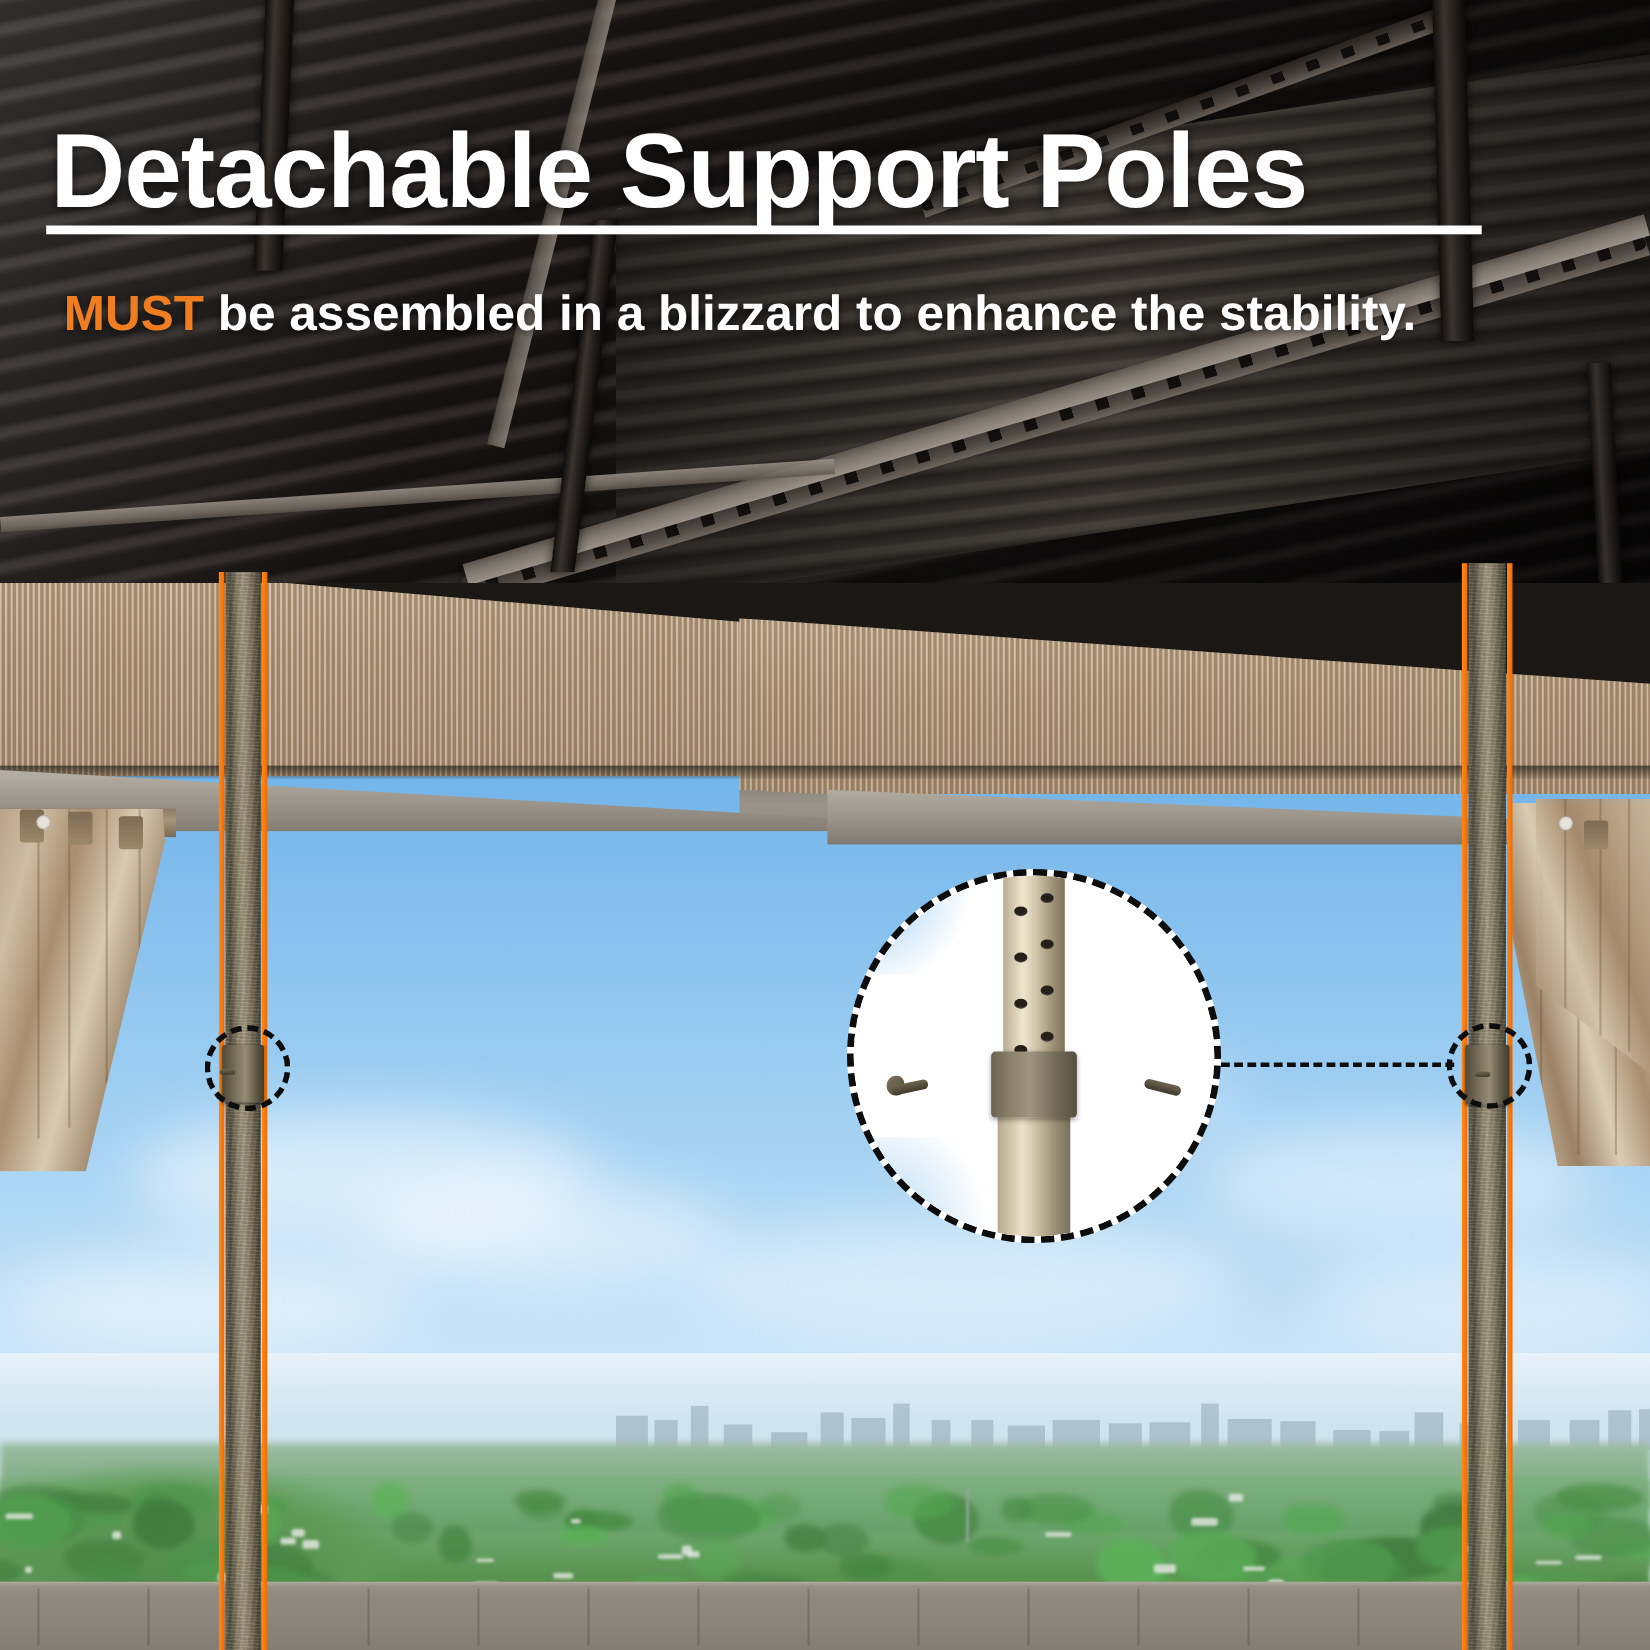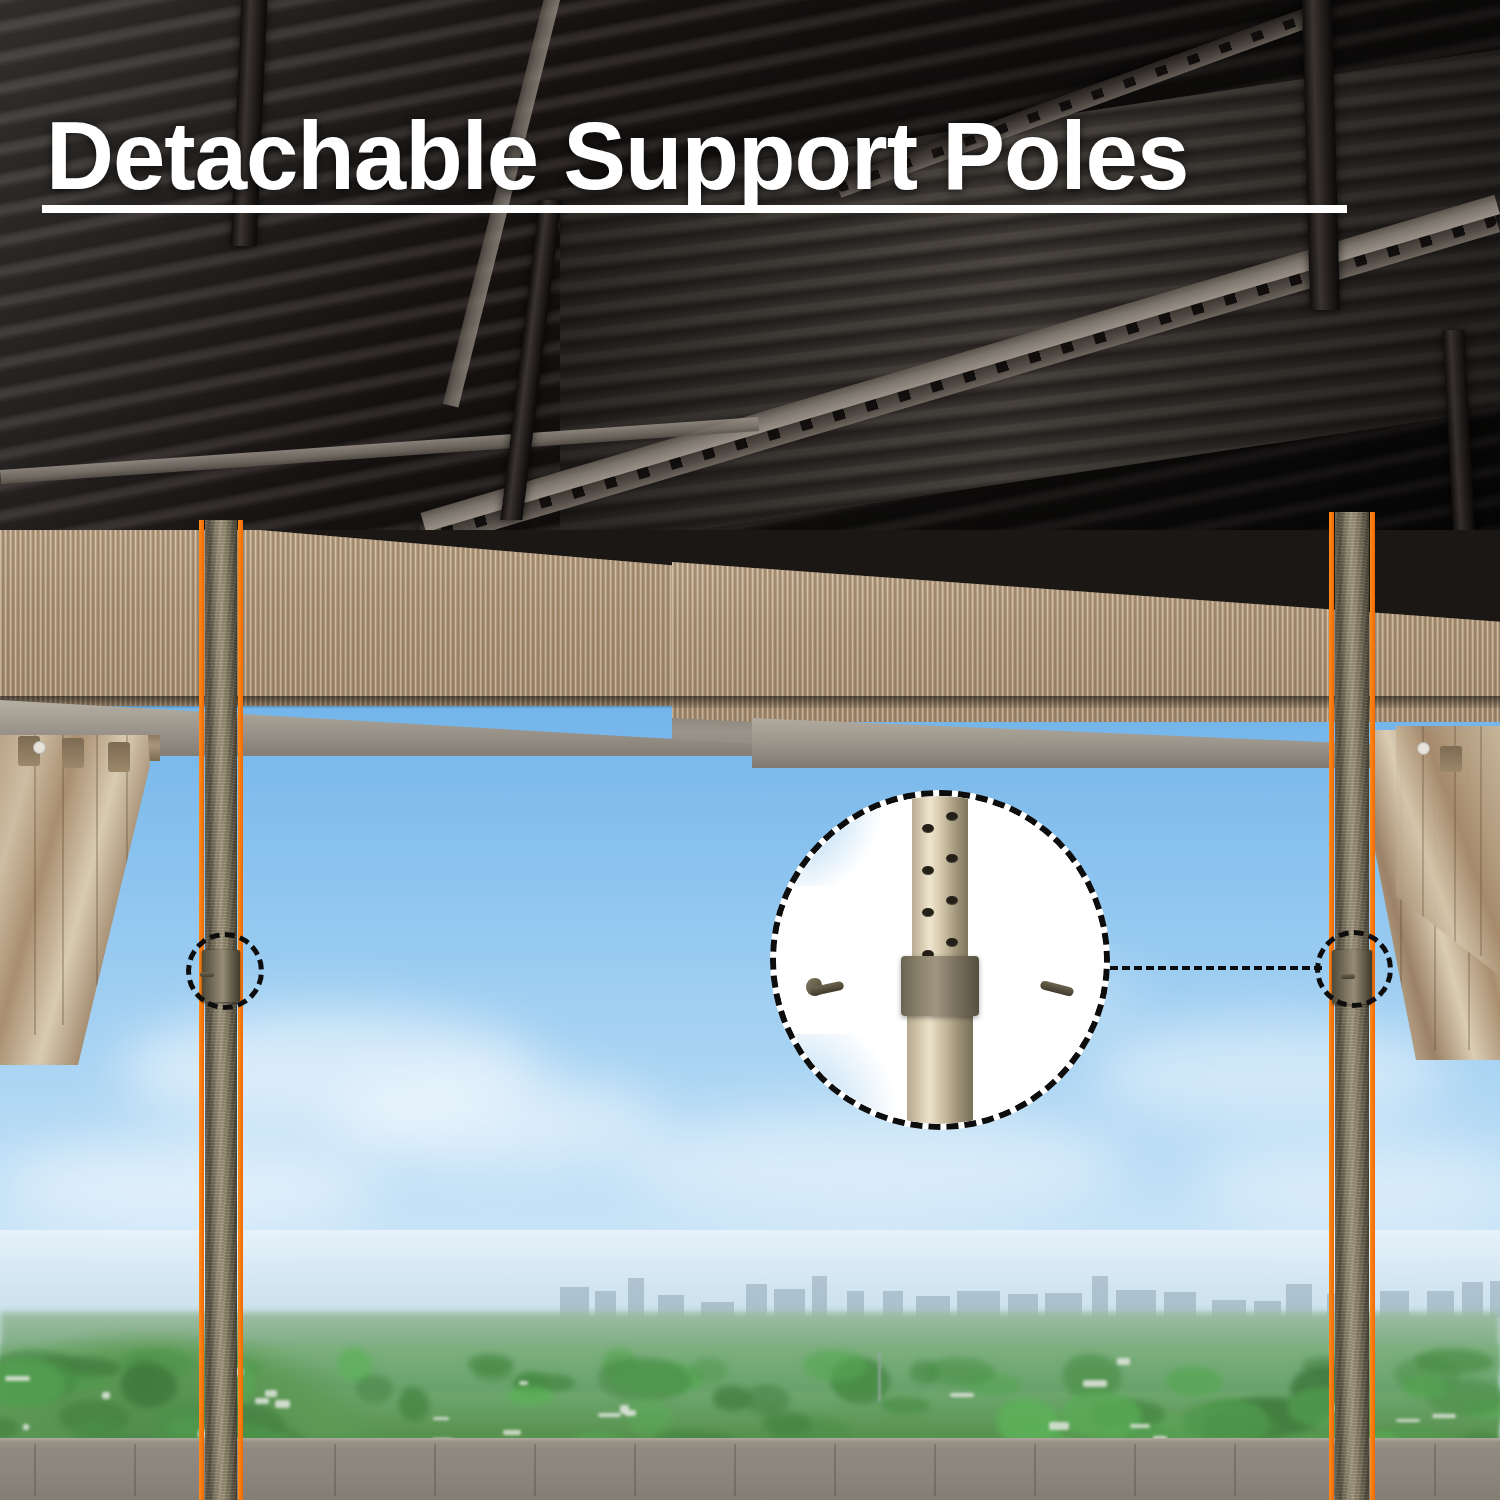--- a/index.html
+++ b/index.html
@@ -611,14 +611,17 @@
 
       <div class="mag-collar"></div>
       <div class="mag-pin-head"></div>
       <div class="mag-pin left"></div>
       <div class="mag-pin right"></div>
     </div>
   </div>
 
   <div class="title">Detachable Support Poles</div>
   <div class="title-rule"></div>
+  <div class="subtitle">
+    <span class="must">MUST</span><span> be assembled in a blizzard to enhance the stability.</span>
+  </div>
 
 </div>
 
 </body></html>

